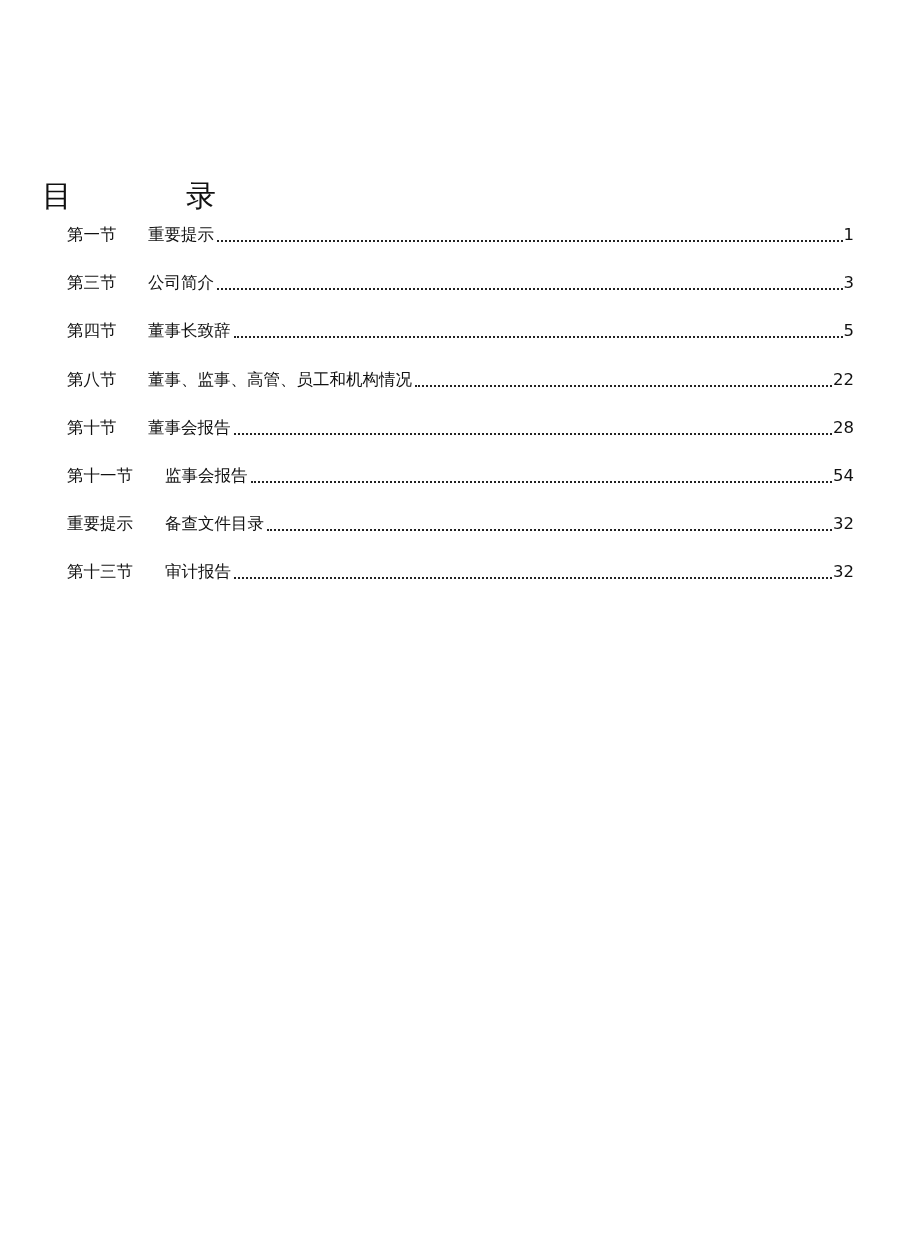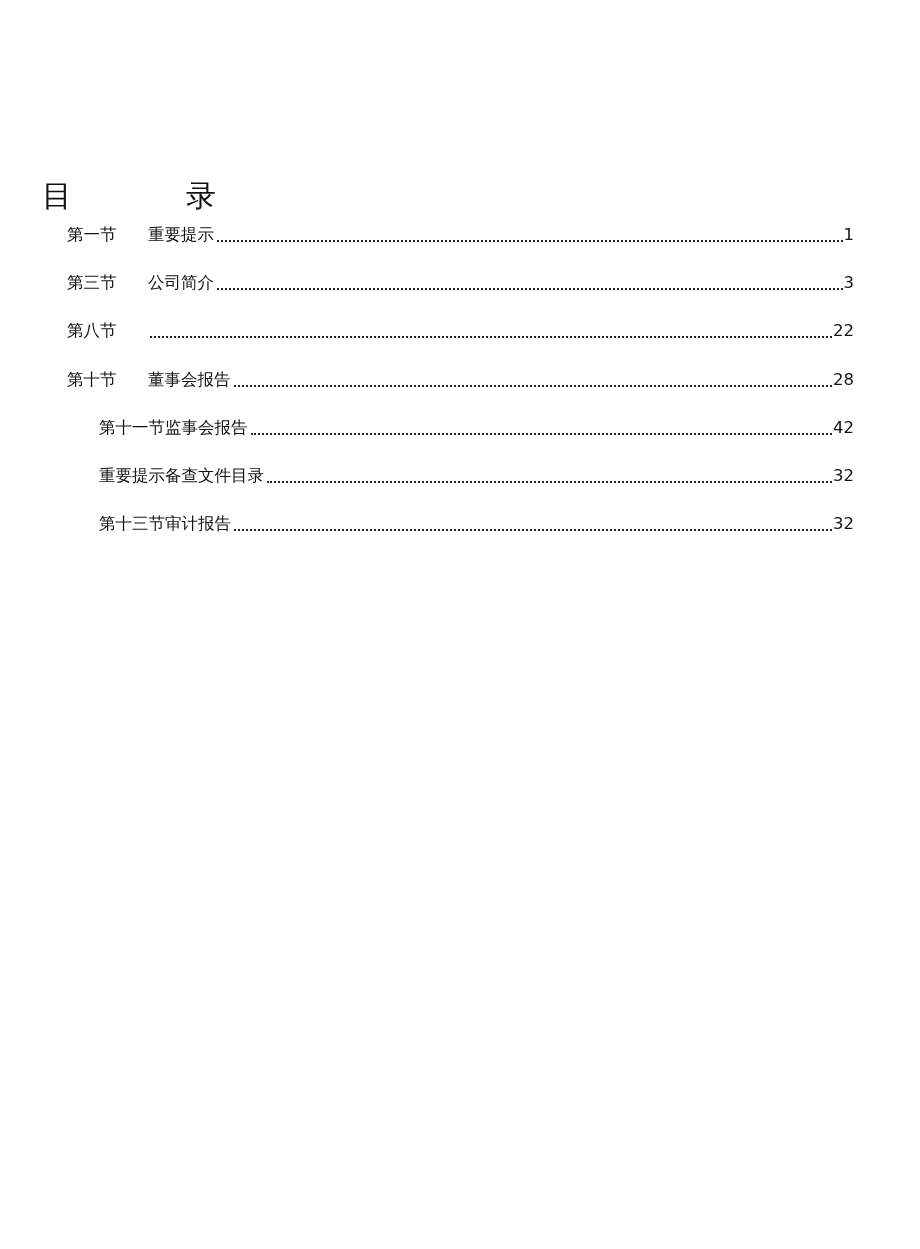--- a/index.html
+++ b/index.html
@@ -13,21 +13,21 @@
     font-size: 30px; letter-spacing: 42px;
     padding-left: 42px; box-sizing: border-box; line-height: 40px;
     font-weight: normal;
   }
   .toc { position: absolute; left: 67px; top: 222px; width: 787px; }
   .row {
     position: relative; height: 48.2px; display: flex; align-items: flex-start;
     font-size: 16.5px; line-height: 26px;
   }
   .num { width: 81px; flex: 0 0 auto; white-space: nowrap; }
-  .row.long .num { width: 98px; text-align: right; }
+  .row.long .num { width: 98px; }
   .name { white-space: nowrap; flex: 0 0 auto; padding-right: 1px; }
   .leader {
     flex: 1 1 auto; height: 26px; position: relative; overflow: hidden;
   }
   .leader::before {
     content: ""; position: absolute; left: 2px; right: 1px; bottom: 6px;
     border-bottom: 2px dotted #222;
   }
   .page { flex: 0 0 auto; text-align: right; white-space: nowrap; font-family: "DejaVu Sans", sans-serif; }
 </style>
@@ -43,35 +43,42 @@
     <span class="leader"></span>
     <span class="page">1</span>
   </div>
   <div class="row">
     <span class="num">第三节</span>
     <span class="name">公司简介</span>
     <span class="leader"></span>
     <span class="page">3</span>
   </div>
   <div class="row">
+    <span class="num">第四节</span>
+    <span class="name">董事长致辞</span>
+    <span class="leader"></span>
+    <span class="page">5</span>
+  </div>
+  <div class="row">
     <span class="num">第八节</span>
+    <span class="name">董事、监事、高管、员工和机构情况</span>
     <span class="leader"></span>
     <span class="page">22</span>
   </div>
   <div class="row">
     <span class="num">第十节</span>
     <span class="name">董事会报告</span>
     <span class="leader"></span>
     <span class="page">28</span>
   </div>
   <div class="row long">
     <span class="num">第十一节</span>
     <span class="name">监事会报告</span>
     <span class="leader"></span>
-    <span class="page">42</span>
+    <span class="page">54</span>
   </div>
   <div class="row long">
     <span class="num">重要提示</span>
     <span class="name">备查文件目录</span>
     <span class="leader"></span>
     <span class="page">32</span>
   </div>
   <div class="row long">
     <span class="num">第十三节</span>
     <span class="name">审计报告</span>

